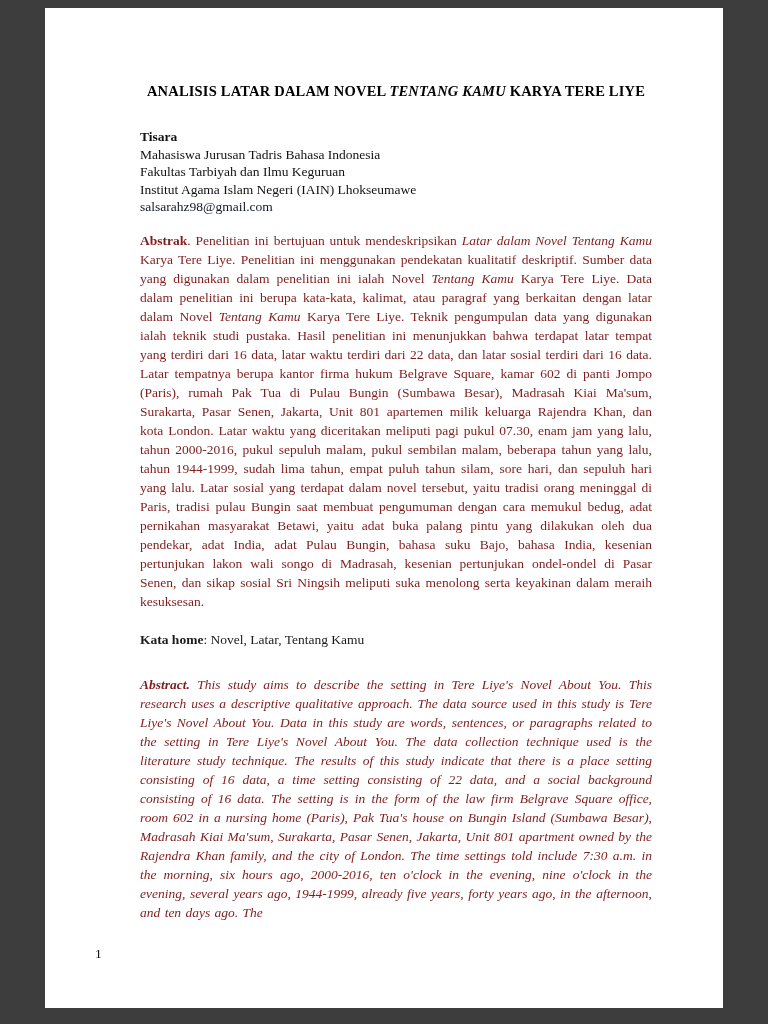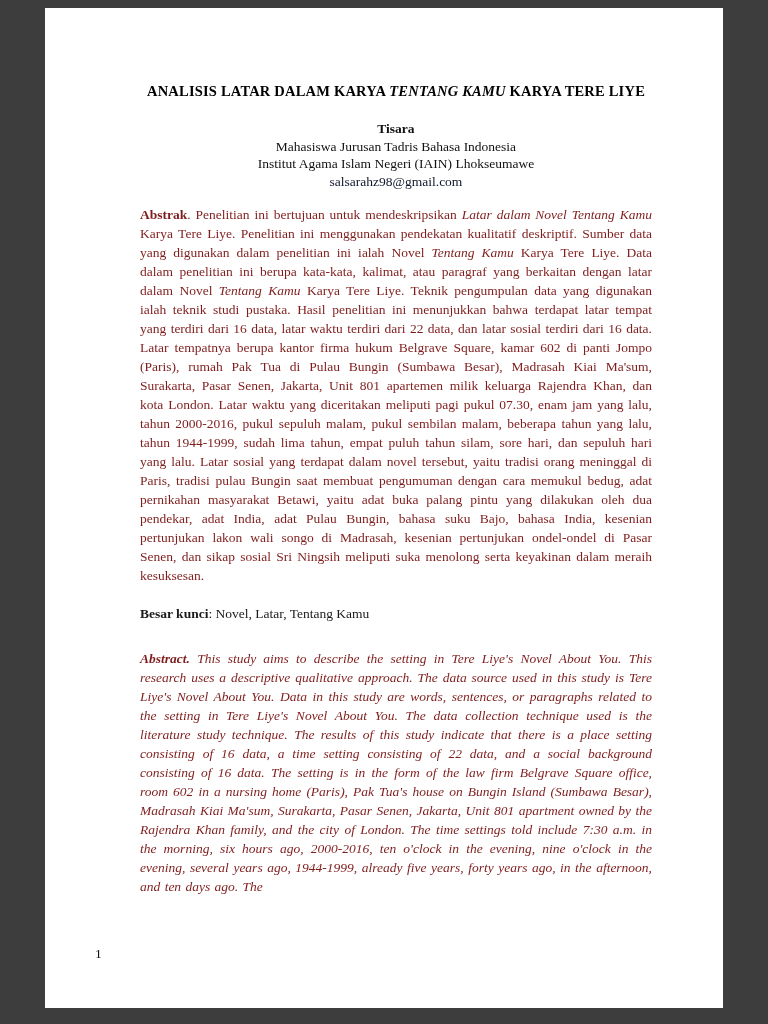--- a/index.html
+++ b/index.html
@@ -33,22 +33,22 @@
   }
   .title {
     text-align: center;
     font-size: 14.5px;
     line-height: 18px;
     font-weight: bold;
     color: #000000;
     letter-spacing: 0.2px;
   }
   .byline {
-    margin-top: 20px;
-    text-align: center;
+    margin-top: 28px;
+    text-align: left;
     font-size: 13.5px;
     line-height: 17.5px;
     color: #111111;
   }
   .author {
     font-weight: bold;
   }
   .email-link {
     color: #0f172a;
     text-decoration: none;
@@ -79,34 +79,35 @@
     color: #161616;
   }
 </style>
 </head>
 <body>
 
 <div class="viewport">
   <div class="page">
     <div class="content">
 
-      <div class="title"><span style="font-weight: bold;">ANALISIS LATAR DALAM KARYA </span><span style="font-weight: bold; font-style: italic;">TENTANG KAMU</span><span style="font-weight: bold;"> KARYA TERE LIYE</span></div>
+      <div class="title"><span style="font-weight: bold;">ANALISIS LATAR DALAM NOVEL </span><span style="font-weight: bold; font-style: italic;">TENTANG KAMU</span><span style="font-weight: bold;"> KARYA TERE LIYE</span></div>
 
       <div class="byline">
         <div class="author">Tisara</div>
         <div>Mahasiswa Jurusan Tadris Bahasa Indonesia</div>
+        <div>Fakultas Tarbiyah dan Ilmu Keguruan</div>
         <div>Institut Agama Islam Negeri (IAIN) Lhokseumawe</div>
         <div>
           <a class="email-link">salsarahz98@gmail.com</a>
         </div>
       </div>
 
       <div class="para"><span style="font-weight: bold;">Abstrak</span><span>. Penelitian ini bertujuan untuk mendeskripsikan </span><span style="font-style: italic;">Latar dalam Novel Tentang Kamu</span><span> Karya Tere Liye. Penelitian ini menggunakan pendekatan kualitatif deskriptif. Sumber data yang digunakan dalam penelitian ini ialah Novel </span><span style="font-style: italic;">Tentang Kamu</span><span> Karya Tere Liye. Data dalam penelitian ini berupa kata-kata, kalimat, atau paragraf yang berkaitan dengan latar dalam Novel </span><span style="font-style: italic;">Tentang Kamu</span><span> Karya Tere Liye. Teknik pengumpulan data yang digunakan ialah teknik studi pustaka. Hasil penelitian ini menunjukkan bahwa terdapat latar tempat yang terdiri dari 16 data, latar waktu terdiri dari 22 data, dan latar sosial terdiri dari 16 data. Latar tempatnya berupa kantor firma hukum Belgrave Square, kamar 602 di panti Jompo (Paris), rumah Pak Tua di Pulau Bungin (Sumbawa Besar), Madrasah Kiai Ma'sum, Surakarta, Pasar Senen, Jakarta, Unit 801 apartemen milik keluarga Rajendra Khan, dan kota London. Latar waktu yang diceritakan meliputi pagi pukul 07.30, enam jam yang lalu, tahun 2000-2016, pukul sepuluh malam, pukul sembilan malam, beberapa tahun yang lalu, tahun 1944-1999, sudah lima tahun, empat puluh tahun silam, sore hari, dan sepuluh hari yang lalu. Latar sosial yang terdapat dalam novel tersebut, yaitu tradisi orang meninggal di Paris, tradisi pulau Bungin saat membuat pengumuman dengan cara memukul bedug, adat pernikahan masyarakat Betawi, yaitu adat buka palang pintu yang dilakukan oleh dua pendekar, adat India, adat Pulau Bungin, bahasa suku Bajo, bahasa India, kesenian pertunjukan lakon wali songo di Madrasah, kesenian pertunjukan ondel-ondel di Pasar Senen, dan sikap sosial Sri Ningsih meliputi suka menolong serta keyakinan dalam meraih kesuksesan.</span></div>
 
-      <div class="keywords"><span style="font-weight: bold;">Besar kunci</span><span>: Novel, Latar, Tentang Kamu</span></div>
+      <div class="keywords"><span style="font-weight: bold;">Kata home</span><span>: Novel, Latar, Tentang Kamu</span></div>
 
       <div class="para abstract-en"><span style="font-weight: bold; font-style: italic;">Abstract.</span><span style="font-style: italic;"> This study aims to describe the setting in Tere Liye's Novel About You. This research uses a descriptive qualitative approach. The data source used in this study is Tere Liye's Novel About You. Data in this study are words, sentences, or paragraphs related to the setting in Tere Liye's Novel About You. The data collection technique used is the literature study technique. The results of this study indicate that there is a place setting consisting of 16 data, a time setting consisting of 22 data, and a social background consisting of 16 data. The setting is in the form of the law firm Belgrave Square office, room 602 in a nursing home (Paris), Pak Tua's house on Bungin Island (Sumbawa Besar), Madrasah Kiai Ma'sum, Surakarta, Pasar Senen, Jakarta, Unit 801 apartment owned by the Rajendra Khan family, and the city of London. The time settings told include 7:30 a.m. in the morning, six hours ago, 2000-2016, ten o'clock in the evening, nine o'clock in the evening, several years ago, 1944-1999, already five years, forty years ago, in the afternoon, and ten days ago. The</span></div>
 
     </div>
 
     <div class="page-number">1</div>
   </div>
 </div>
 
 </body></html>

